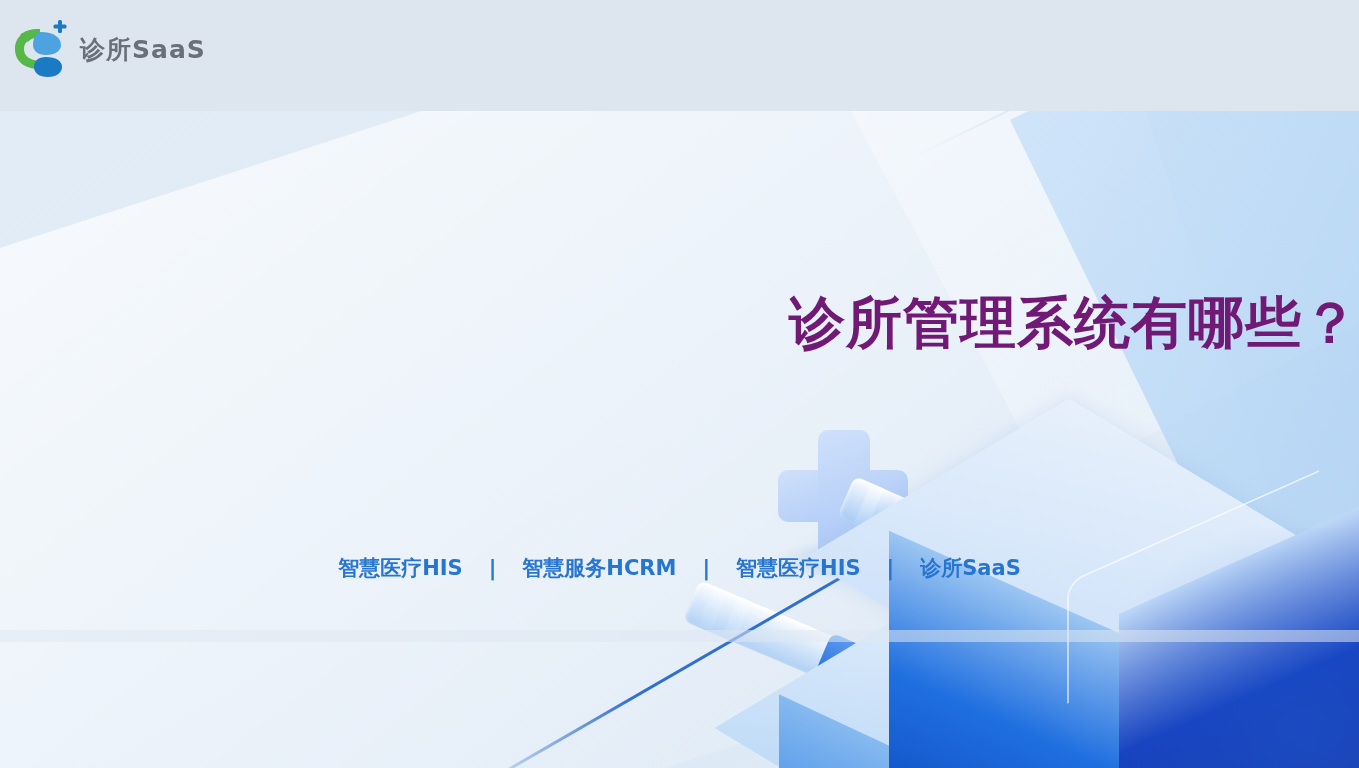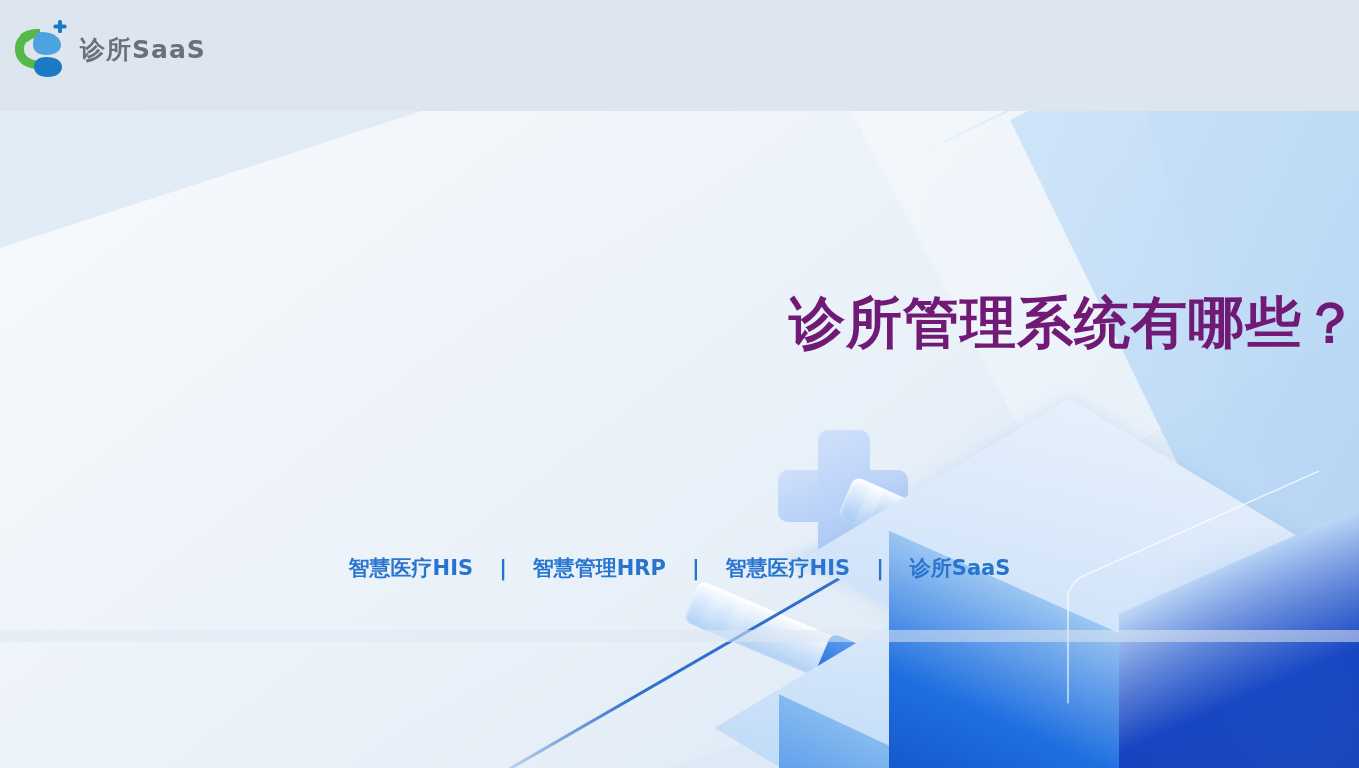--- a/index.html
+++ b/index.html
@@ -253,20 +253,20 @@
     </div>
   </div>
 
   <div class="headline">
     <div class="h-line l1">诊所管理系统有哪些？</div>
   </div>
 
   <div class="taglines">
     <span class="tag">智慧医疗HIS</span>
     <span class="sep">|</span>
-    <span class="tag">智慧管理HRP</span>
+    <span class="tag">智慧服务HCRM</span>
     <span class="sep">|</span>
     <span class="tag">智慧医疗HIS</span>
     <span class="sep">|</span>
     <span class="tag">诊所SaaS</span>
   </div>
 
 </div>
 
 </body></html>

